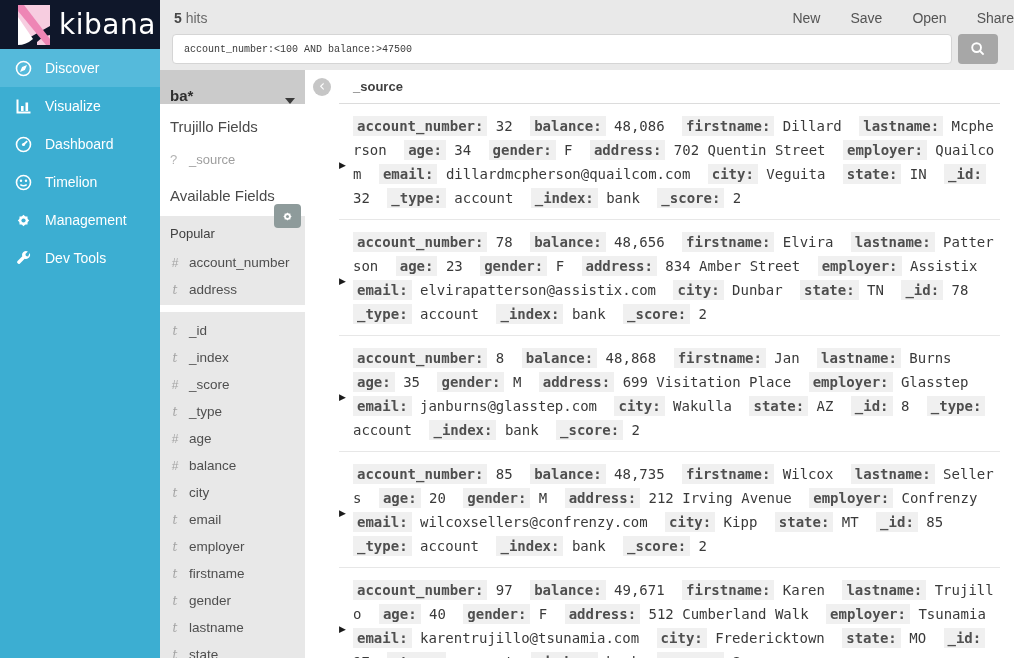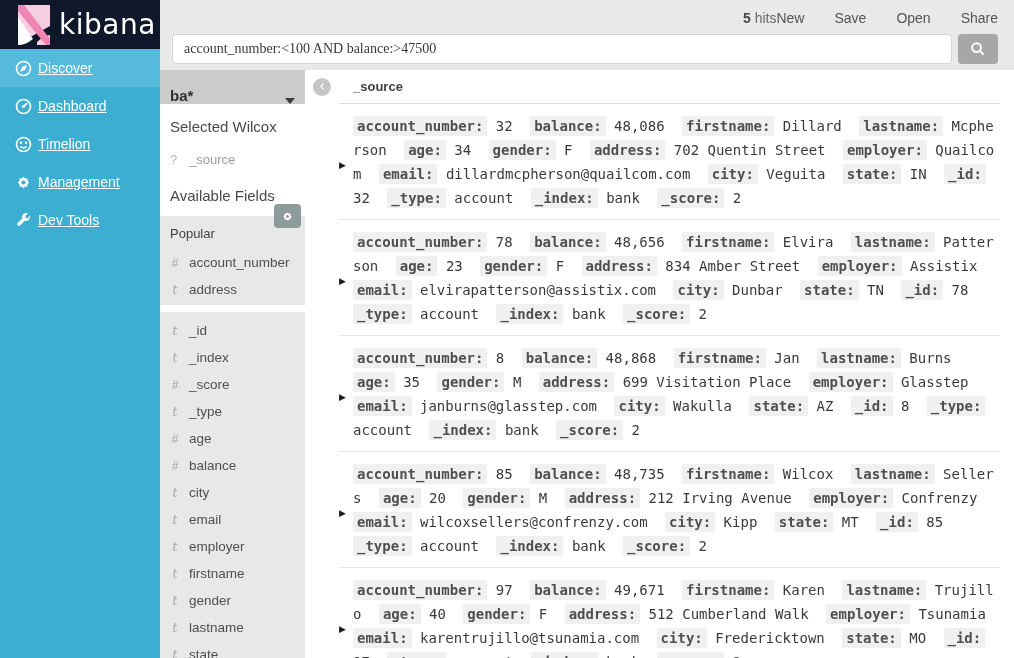--- a/index.html
+++ b/index.html
@@ -20,44 +20,44 @@
     padding-left: 10px; gap: 9px;
   }
   .logo-mark { width: 40px; height: 46px; flex: none; }
   .logo-text {
     color: #fff; font-size: 28px; font-weight: 400;
     letter-spacing: 0.5px;
     font-family: "DejaVu Sans", sans-serif;
   }
   .side-nav { flex: 1; background: #3caed2; }
   .nav-item {
-    height: 38px; display: flex; align-items: center; gap: 6px;
-    padding-left: 15px; color: #ffffff; font-size: 14px; cursor: pointer; text-decoration: underline;
+    height: 38px; display: flex; align-items: center; gap: 13px;
+    padding-left: 15px; color: #ffffff; font-size: 14px; cursor: pointer;
   }
   .nav-item.active { background: #55badb; }
   .nav-icon { width: 17px; height: 17px; flex: none; display: inline-flex; }
   .nav-icon svg { width: 17px; height: 17px; }
 
   
   .right-side { flex: 1; min-width: 0; display: flex; flex-direction: column; }
 
   .topbar { height: 70px; flex: none; background: #e9e9e9; }
   .topbar-row1 {
     height: 30px; display: flex; align-items: center;
-    justify-content: flex-end; padding: 6px 16px 0 14px;
+    justify-content: space-between; padding: 6px 0 0 14px;
   }
   .hits { font-size: 14px; color: #6a6a6a; }
   .hits .hits-count { font-weight: bold; color: #464646; }
   .actions { display: flex; gap: 30px; }
   .action-link { font-size: 14px; color: #545454; cursor: pointer; background: none; border: none; font-family: Liberation Sans, sans-serif; }
   .search-row { display: flex; align-items: center; padding: 4px 16px 0 12px; }
   .search-input {
     flex: 1; height: 30px; border: 1px solid #d5d5d5; border-radius: 4px;
-    padding: 0 11px; font-size: 14px; color: #3a3a3a; background: #fff;
-    outline: none; font-family: Liberation Serif, serif;
+    padding: 0 11px; font-size: 10px; color: #3a3a3a; background: #fff;
+    outline: none; font-family: Liberation Mono, monospace;
   }
   .search-btn {
     width: 40px; height: 30px; margin-left: 6px; flex: none;
     background: #a7a7a7; border: none; border-radius: 4px;
     display: flex; align-items: center; justify-content: center; cursor: pointer;
   }
 
   .main-area { flex: 1; min-height: 0; display: flex; }
 
   
@@ -152,20 +152,30 @@
             <svg viewBox="0 0 17 17">
               <circle cx="8.5" cy="8.5" r="7" stroke="#fff" stroke-width="1.6" fill="none"></circle>
               <path d="M12 5 L9.9 9.9 L5 12 L7.1 7.1 Z" fill="#fff"></path>
             </svg>
           </span>
           <span class="nav-label">Discover</span>
         </div>
         <div class="nav-item">
           <span class="nav-icon">
             <svg viewBox="0 0 17 17">
+              <path d="M2.5,1.5 V14.5 H15.5" stroke="#fff" stroke-width="2" fill="none"></path>
+              <rect x="6" y="8" width="2.6" height="5" fill="#fff"></rect>
+              <rect x="10.5" y="4.5" width="2.6" height="8.5" fill="#fff"></rect>
+            </svg>
+          </span>
+          <span class="nav-label">Visualize</span>
+        </div>
+        <div class="nav-item">
+          <span class="nav-icon">
+            <svg viewBox="0 0 17 17">
               <circle cx="8.5" cy="8.5" r="7" stroke="#fff" stroke-width="1.6" fill="none"></circle>
               <path d="M8.5 8.5 L12.2 5.2" stroke="#fff" stroke-width="1.8"></path>
               <circle cx="8.5" cy="8.5" r="1.6" fill="#fff"></circle>
             </svg>
           </span>
           <span class="nav-label">Dashboard</span>
         </div>
         <div class="nav-item">
           <span class="nav-icon">
             <svg viewBox="0 0 17 17">
@@ -225,21 +235,21 @@
     </div>
 
     <div class="main-area">
 
       <aside class="fields-sidebar">
         <div class="index-header">
           <span class="index-name">ba*</span>
           <span class="caret-down"></span>
         </div>
         <div class="white-panel">
-          <div class="panel-heading">Selected Wilcox</div>
+          <div class="panel-heading">Trujillo Fields</div>
           <div class="source-row">
             <span class="source-glyph">?</span>
             <span class="source-name">_source</span>
           </div>
           <div class="panel-heading">Available Fields</div>
           <button class="gear-btn">
             <svg width="13" height="13" viewBox="0 0 17 17">
               <rect x="4.7" y="4.7" width="7.6" height="7.6" fill="#ffffff"></rect>
               <rect x="4.7" y="4.7" width="7.6" height="7.6" fill="#ffffff" transform="rotate(45 8.5 8.5)"></rect>
               <circle cx="8.5" cy="8.5" r="2" fill="#8e9b9b"></circle>

